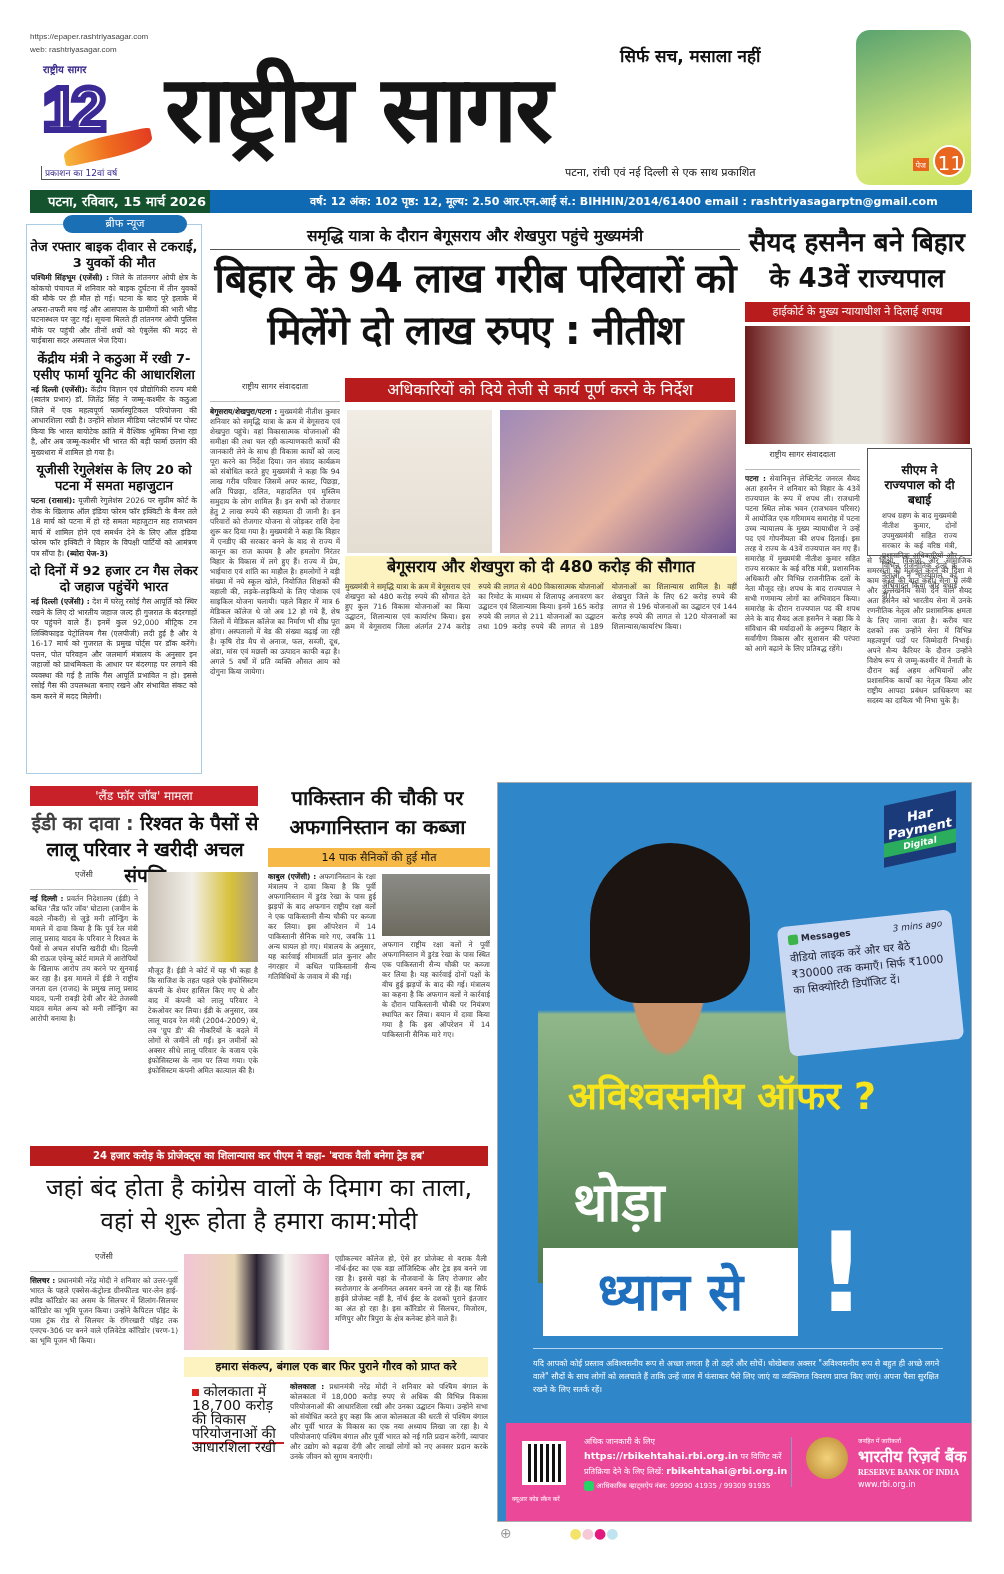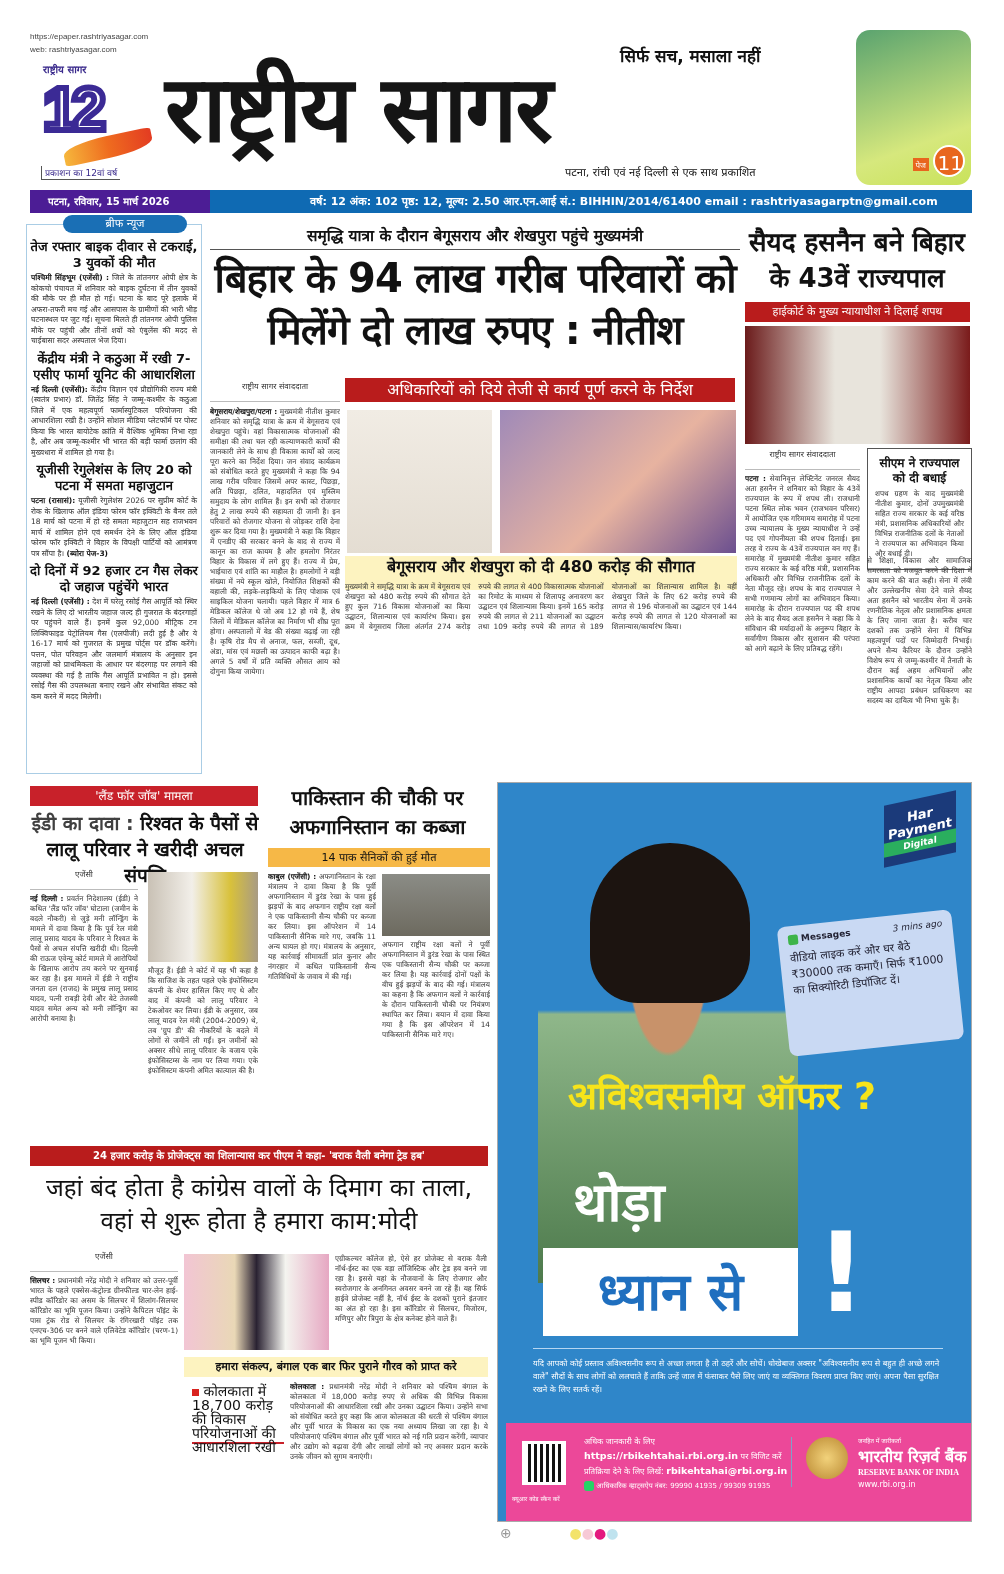--- a/index.html
+++ b/index.html
@@ -10,40 +10,40 @@
 .logo12 .lname{font-size:10px;color:#3a2a8c;font-weight:bold;margin-left:8px}
 .logo12 .num{font-size:62px;font-weight:bold;color:#fff;-webkit-text-stroke:6px #3b2a95;letter-spacing:-6px;line-height:66px;margin-left:8px;font-family:"Liberation Sans",sans-serif}
 .logo12 .flame{position:absolute;left:28px;top:74px;width:90px;height:22px;border-radius:50% 10% 50% 10%;background:linear-gradient(90deg,#f6b73c,#ef6c1f,#e33c22);transform:rotate(-12deg)}
 .logo12 .tag{position:absolute;top:104px;left:6px;font-size:9px;color:#3a2a8c;border-left:1px solid #555;border-bottom:1px solid #555;padding:0 3px}
 .mast{left:165px;top:60px;font-size:92px;font-weight:bold;letter-spacing:-2px;line-height:100px;color:#151515}
 .slogan{left:620px;top:44px;font-size:17px;font-weight:bold}
 .sub{left:565px;top:164px;font-size:11px}
 .sportbox{left:856px;top:30px;width:115px;height:155px;border-radius:14px;background:linear-gradient(160deg,#5aa36f,#d6e87d 70%,#c9e25a);overflow:hidden}
 .sportbox .pg{position:absolute;right:6px;bottom:8px;width:32px;height:32px;border-radius:50%;background:#e8661e;color:#fff;font-size:20px;text-align:right;line-height:32px;border:2px solid #fff}
 .sportbox .pl{position:absolute;right:42px;bottom:14px;background:#e8661e;color:#fff;font-size:8px;padding:1px 3px}
-.dateband{left:30px;top:190px;width:216px;height:23px;background:#4c1d95;color:#fff;font-size:10px;font-weight:bold;line-height:23px;padding-left:18px}
+.dateband{left:30px;top:190px;width:216px;height:23px;background:#14532d;color:#fff;font-size:13px;font-weight:bold;line-height:23px;padding-left:18px}
 .infoband{left:210px;top:190px;width:762px;height:23px;background:#0f6ab3;color:#fff;font-size:11px;font-weight:bold;line-height:23px;padding-left:100px;white-space:nowrap}
 
 .brief{left:26px;top:224px;width:176px;height:550px;border:1px solid #aacde5}
 .brief .hd{position:absolute;top:-10px;left:36px;width:124px;height:18px;background:#1a6fb5;color:#fff;border-radius:10px;text-align:center;font-size:11px;line-height:18px}
 .bh{font-size:13px;font-weight:bold;text-align:center;line-height:16px;margin:4px 2px 2px}
 .bt{font-size:7.5px;line-height:10.5px;color:#333;padding:0 4px;text-align:justify}
 .bt b{color:#111}
 
 .kicker{left:210px;top:224px;width:530px;font-size:15.5px;font-weight:bold;text-align:center;border-bottom:1px solid #555;padding-bottom:3px}
 .lead{left:210px;top:252px;width:530px;font-size:40px;font-weight:bold;text-align:center;line-height:52px;letter-spacing:-1px}
 .byline{font-size:8px;text-align:center;color:#333;border-bottom:1px solid #bbb;padding-bottom:10px}
 .redbar{background:#b91c1c;color:#fff;text-align:center}
 .photo{background:#cfc6bb;overflow:hidden}
 .col{font-size:7.3px;line-height:10px;color:#333;text-align:justify}
 .col b{color:#111}
 .yellowhd{background:#fdf3c0;font-weight:bold;text-align:center}
 
 .rhd{left:742px;top:224px;width:230px;font-size:26px;font-weight:bold;text-align:center;line-height:36px}
-.cmbox{left:867px;top:448px;width:105px;height:122px;border:1px solid #555;padding:7px}
+.cmbox{left:867px;top:448px;width:105px;height:108px;border:1px solid #555;padding:14px}
 
 .ad{left:497px;top:782px;width:475px;height:740px;background:#2f86c9;overflow:hidden;border:1px solid #aaa}
 .woman{position:absolute;left:40px;top:80px;width:260px;height:420px;background:radial-gradient(ellipse at 50% 20%,#c8926a 0 22%,transparent 23%),linear-gradient(180deg,transparent 35%,#8fb78a 36%,#4d7a4c);border-radius:120px 120px 0 0}
 .hair{position:absolute;left:92px;top:60px;width:160px;height:160px;border-radius:50% 50% 30% 30%;background:#1c1410}
 .msg{position:absolute;left:285px;top:135px;width:175px;height:130px;background:#c9d9f3;border-radius:8px;transform:rotate(-6deg);padding:8px 10px;color:#223}
 .msg .h{font-size:9px;font-weight:bold;display:flex;justify-content:space-between}
 .msg .h i{font-weight:normal;font-style:italic}
 .msg .t{font-size:11px;line-height:16px;margin-top:6px}
 .harpay{position:absolute;right:15px;top:15px;width:72px;height:62px;background:#1b3a7a;color:#fff;transform:skewY(-12deg);font-weight:bold;font-size:13px;text-align:center;padding-top:10px;line-height:14px}
 .harpay .g{background:#2aae5e;font-size:9px;display:block}

